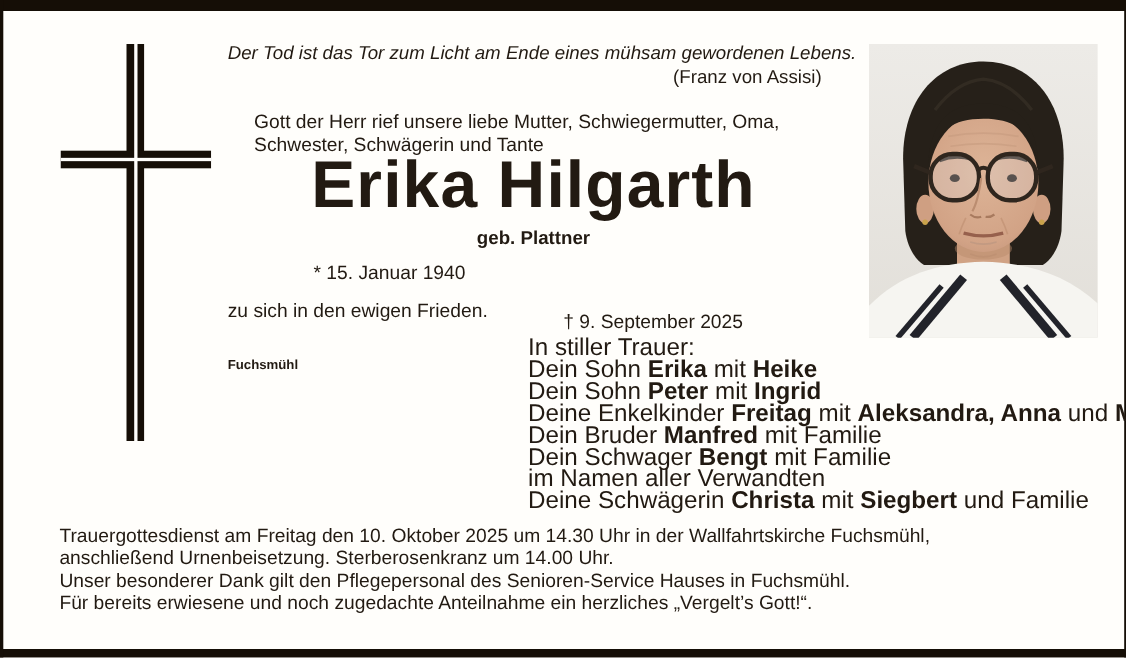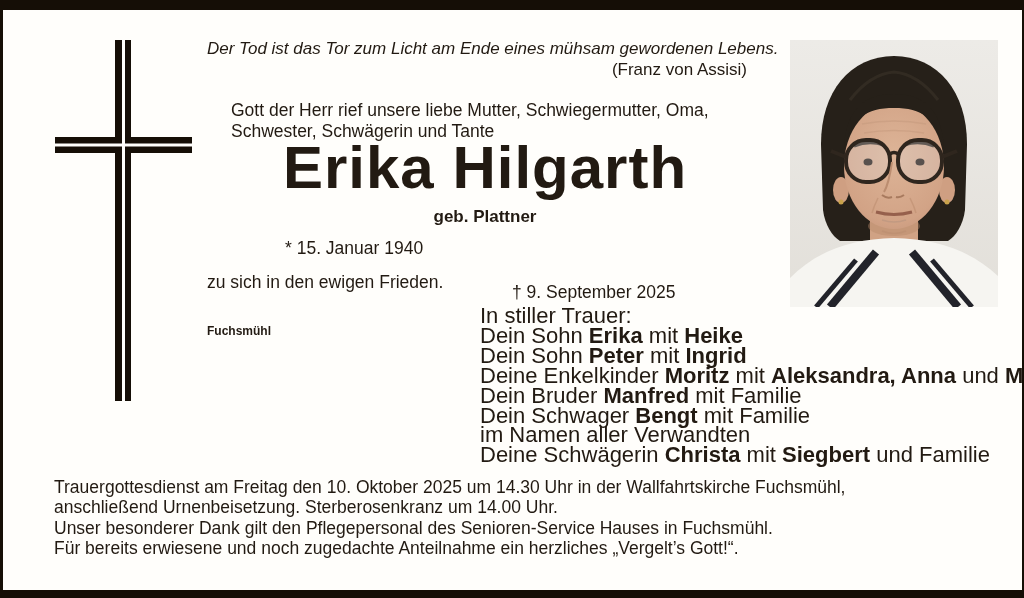--- a/index.html
+++ b/index.html
@@ -76,21 +76,21 @@
   <div class="abs date date-death">† 9. September 2025</div>
 
   <div class="abs closing">zu sich in den ewigen Frieden.</div>
 
   <div class="abs place">Fuchsmühl</div>
   <div class="abs mourning">
     <div class="line">In stiller Trauer:</div>
     <div>
         <div class="line"><span>Dein Sohn </span><b>Erika</b><span> mit </span><b>Heike</b></div>
         <div class="line"><span>Dein Sohn </span><b>Peter</b><span> mit </span><b>Ingrid</b></div>
-        <div class="line"><span>Deine Enkelkinder </span><b>Moritz</b><span> mit </span><b>Aleksandra, Anna</b><span> und </span><b>Marie</b></div>
+        <div class="line"><span>Deine Enkelkinder </span><b>Freitag</b><span> mit </span><b>Aleksandra, Anna</b><span> und </span><b>Marie</b></div>
         <div class="line"><span>Dein Bruder </span><b>Manfred</b><span> mit Familie</span></div>
         <div class="line"><span>Dein Schwager </span><b>Bengt</b><span> mit Familie</span></div>
         <div class="line"><span>im Namen aller Verwandten</span></div>
         <div class="line"><span>Deine Schwägerin </span><b>Christa</b><span> mit </span><b>Siegbert</b><span> und Familie</span></div>
       </div>
   </div>
 
   <div class="abs footer">
       <div class="line">Trauergottesdienst am Freitag den 10. Oktober 2025 um 14.30 Uhr in der Wallfahrtskirche Fuchsmühl,</div>
       <div class="line">anschließend Urnenbeisetzung. Sterberosenkranz um 14.00 Uhr.</div>

